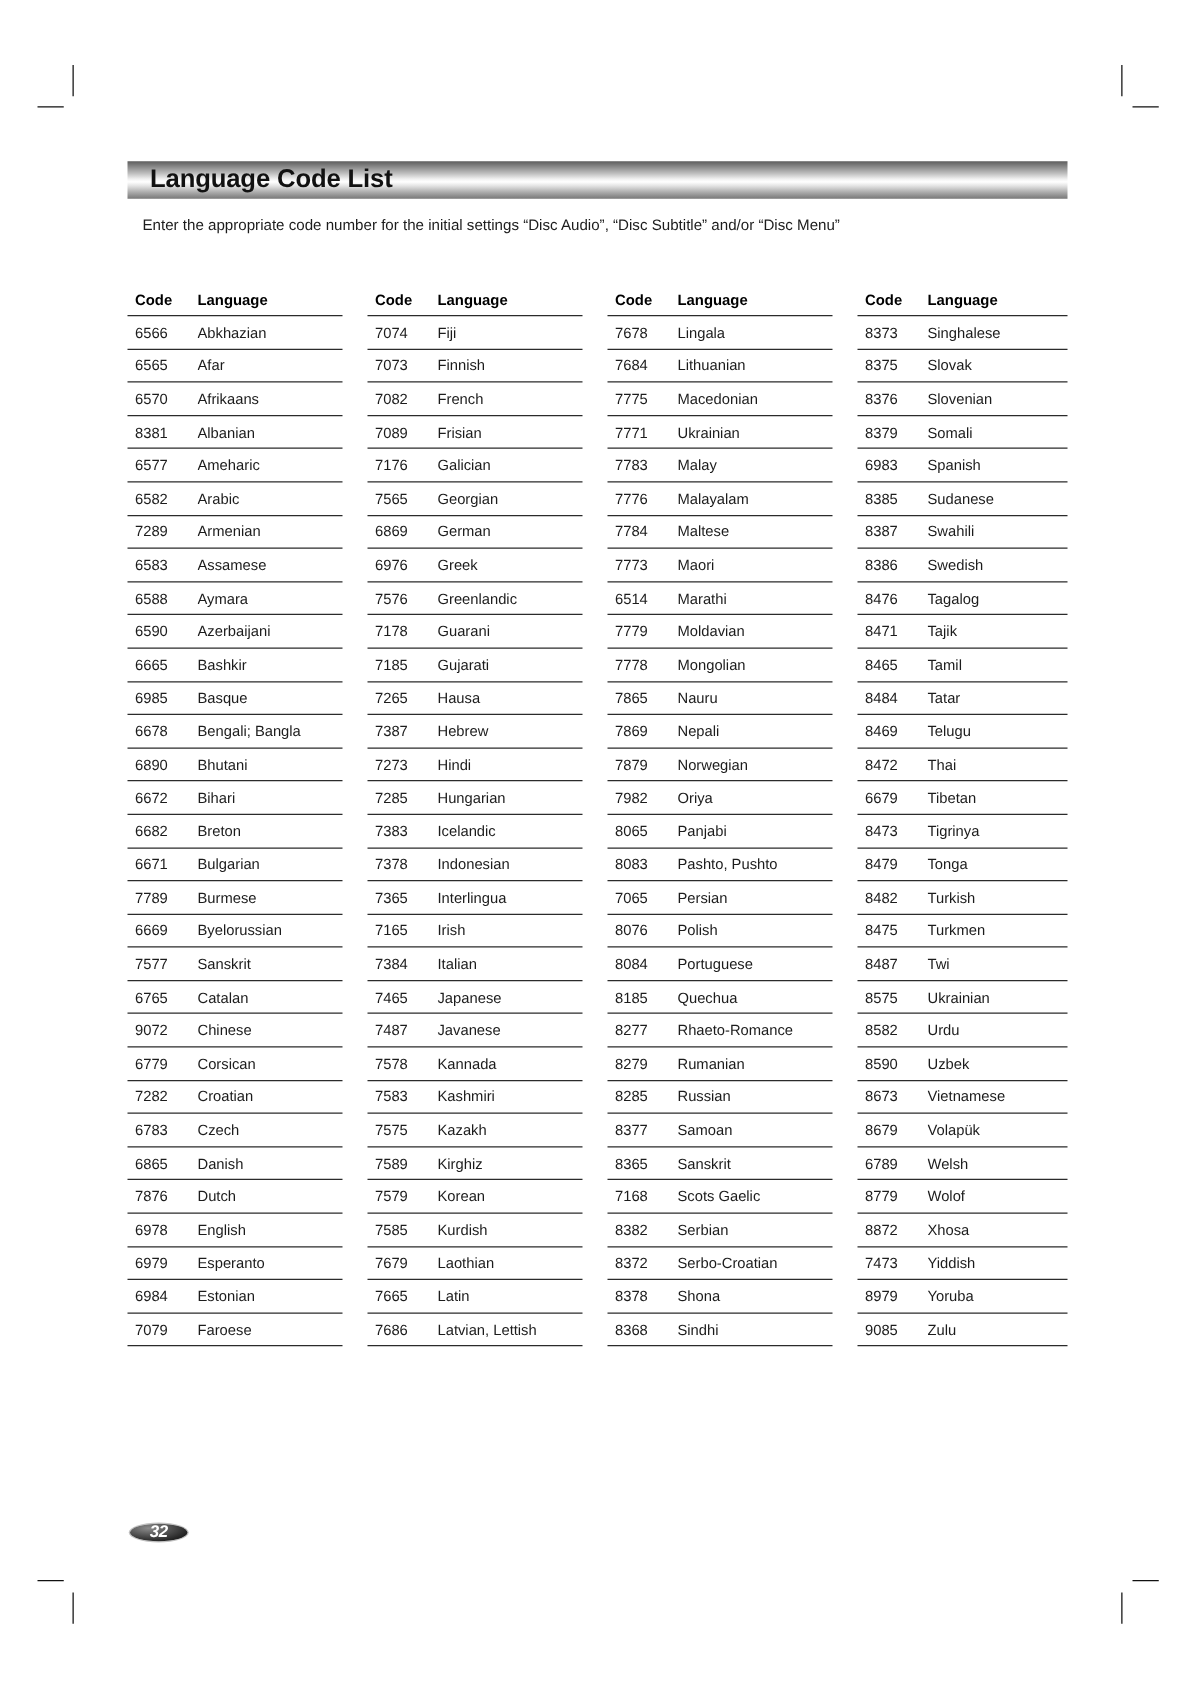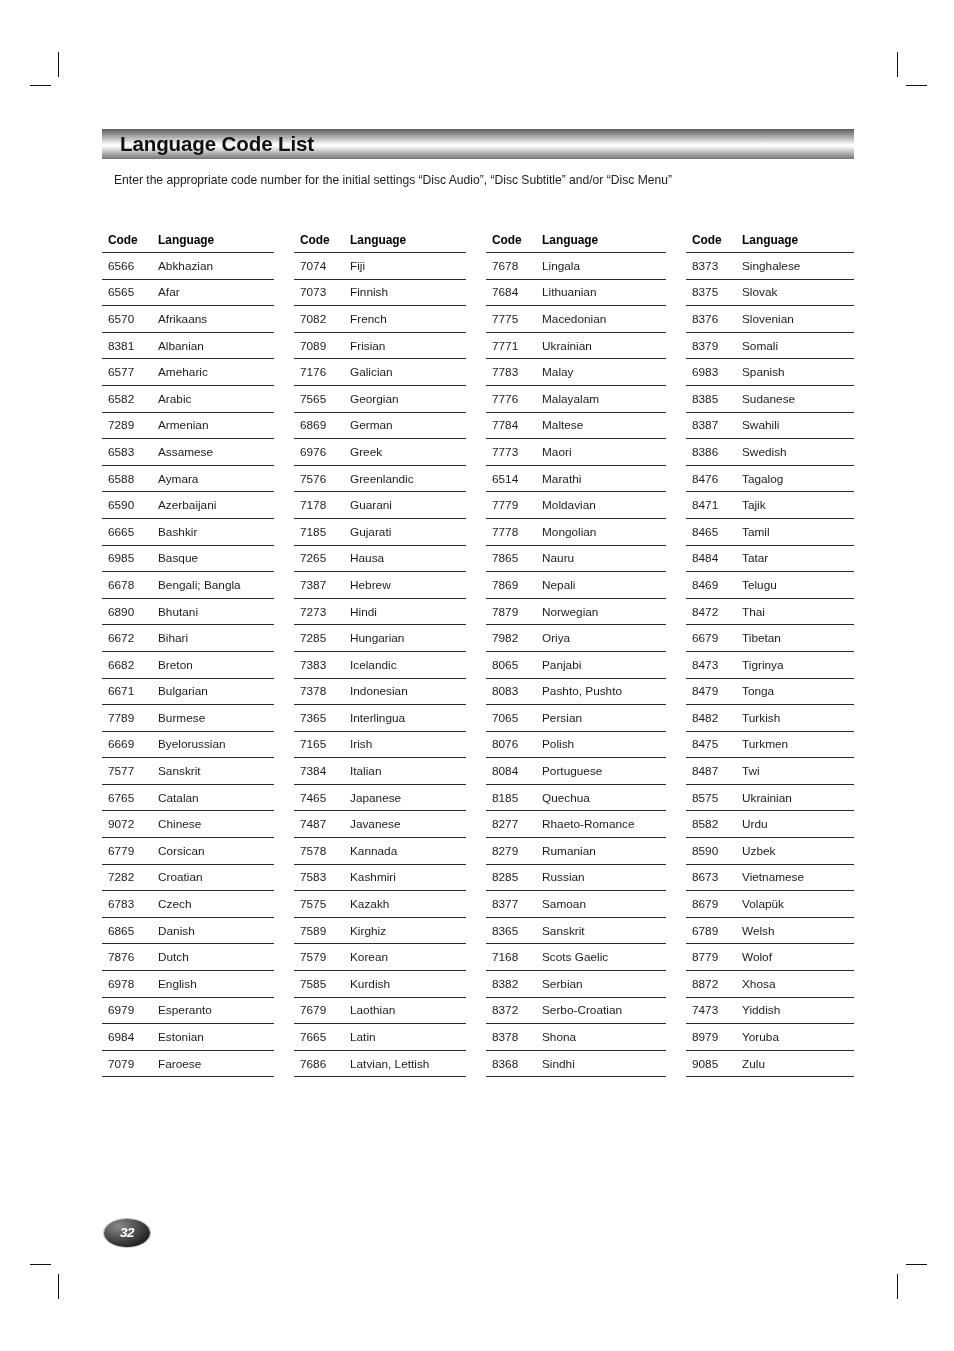--- a/index.html
+++ b/index.html
@@ -119,21 +119,21 @@
     overflow: hidden;
   }
   .row.head .cell-code { padding-left: 6px; }
 
   
   .page-badge {
     position: absolute;
     left: 104px;
     top: 1219px;
     width: 46px;
-    height: 28px;
+    height: 14px;
     border-radius: 50%;
     background:
       radial-gradient(ellipse at 32% 26%, #8c8c8c 0%, #5a5a5a 34%, #262626 72%, #0d0d0d 100%);
     box-shadow: 0 0 0 1px rgba(120,120,120,0.45);
     display: flex;
     align-items: center;
     justify-content: center;
   }
   .page-badge span {
     font-size: 13.5px;

